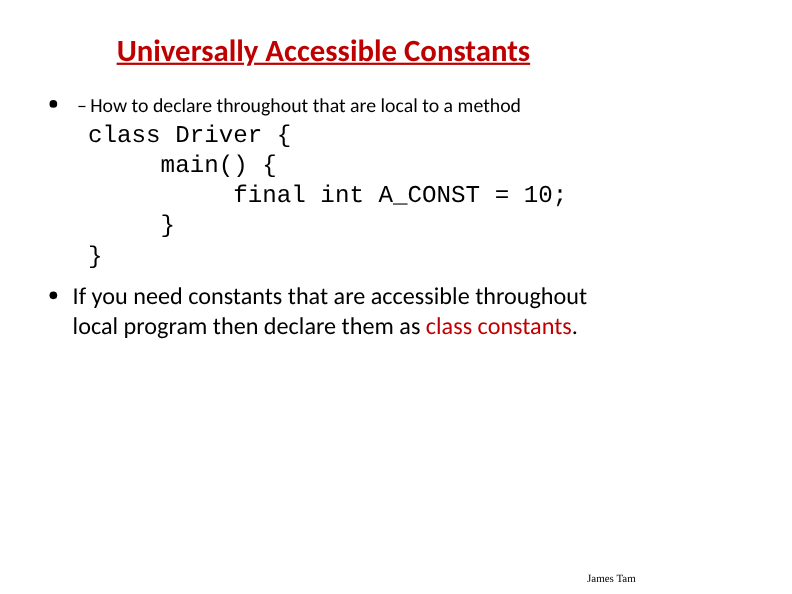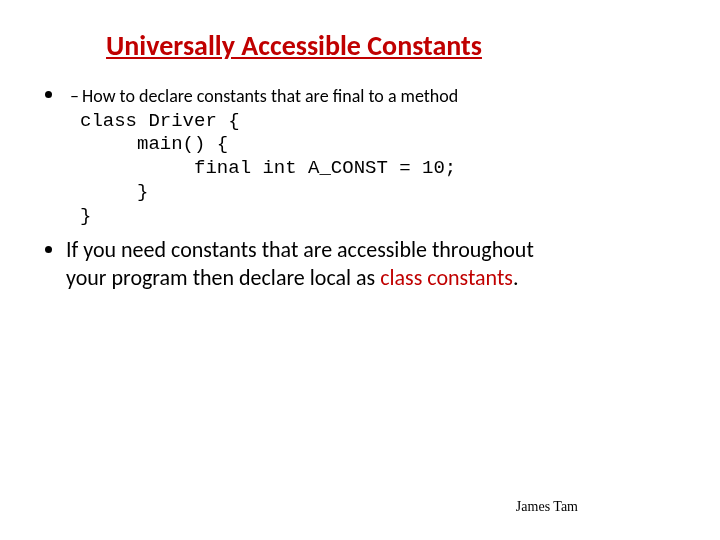--- a/index.html
+++ b/index.html
@@ -4,41 +4,41 @@
 <style>
   * { margin: 0; padding: 0; box-sizing: border-box; }
   html, body { width: 720px; height: 540px; background: #fff; font-family: Calibri, Arial, sans-serif; color: #000; }
   .slide { position: relative; width: 588px; height: 540px; padding: 20px 30px 0 30px; }
   .title { text-align: center; color: #c00000; font-weight: bold; text-decoration: underline; font-size: 28px; margin: 8px 0 18px 0; }
   .bullets { padding-left: 36px; }
   .b1 { list-style: disc; font-size: 22px; margin-bottom: 4px; }
   .b1-text { }
   .sub { margin-left: 4px; font-size: 18px; line-height: 1.2; margin-bottom: 2px; }
   .dash { display: inline-block; width: 12px; }
-  .code { font-family: "Courier New", monospace; font-size: 19px; white-space: pre; line-height: 1.25; margin: 2px 0 8px 14px; }
+  .code { font-family: "Courier New", monospace; font-size: 22px; white-space: pre; line-height: 1.25; margin: 2px 0 8px 14px; }
   .b2 { list-style: disc; font-size: 22px; margin-top: 6px; line-height: 1.25; }
   .class-const { color: #c00000; font-weight: normal; }
-  .footer { position: absolute; right: 10px; bottom: 25px; font-family: "Times New Roman", serif; font-size: 14px; color: #000; }
+  .footer { position: absolute; right: 10px; bottom: 8px; font-family: "Times New Roman", serif; font-size: 10px; color: #000; }
 </style>
 </head>
 <body>
 
 <div class="slide">
   <h1 class="title">Universally Accessible Constants</h1>
 
   <ul class="bullets">
     <li class="b1">
       <div class="sub">
-        <span class="dash">–</span><span>How to declare constants that are final to a method</span>
+        <span class="dash">–</span><span>How to declare throughout that are local to a method</span>
       </div>
       <div class="code">class Driver {
      main() {
           final int A_CONST = 10;
      }
 }</div>
     </li>
     <li class="b2">
-      <span>If you need constants that are accessible throughout your program then declare local as </span><span class="class-const">class constants</span><span>.</span>
+      <span>If you need constants that are accessible throughout local program then declare them as </span><span class="class-const">class constants</span><span>.</span>
     </li>
   </ul>
 
   <div class="footer">James Tam</div>
 </div>
 
 </body></html>

